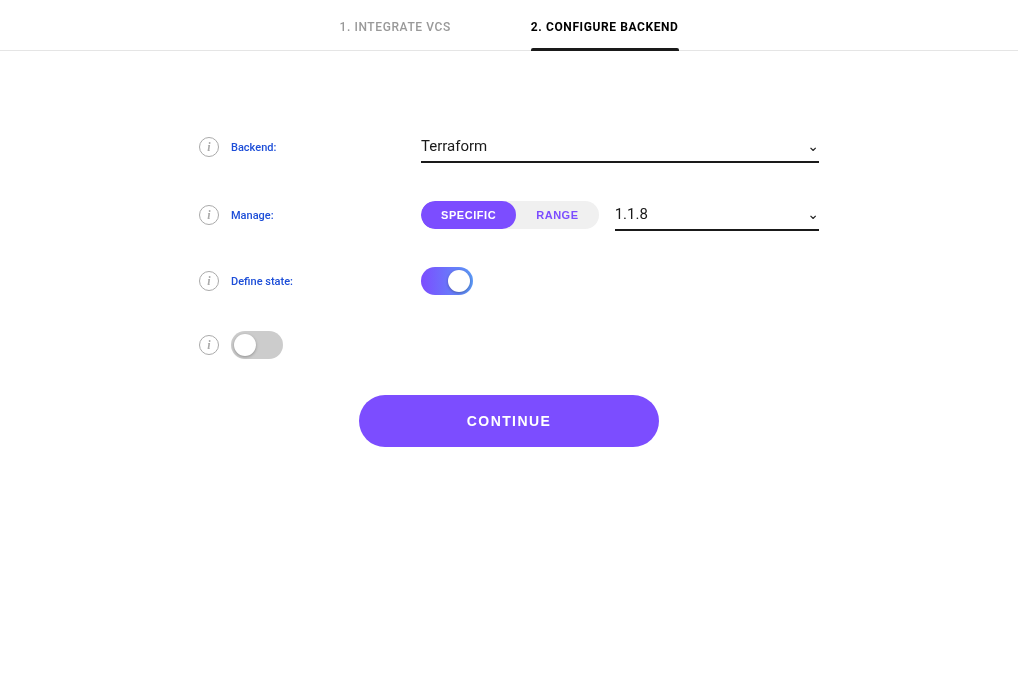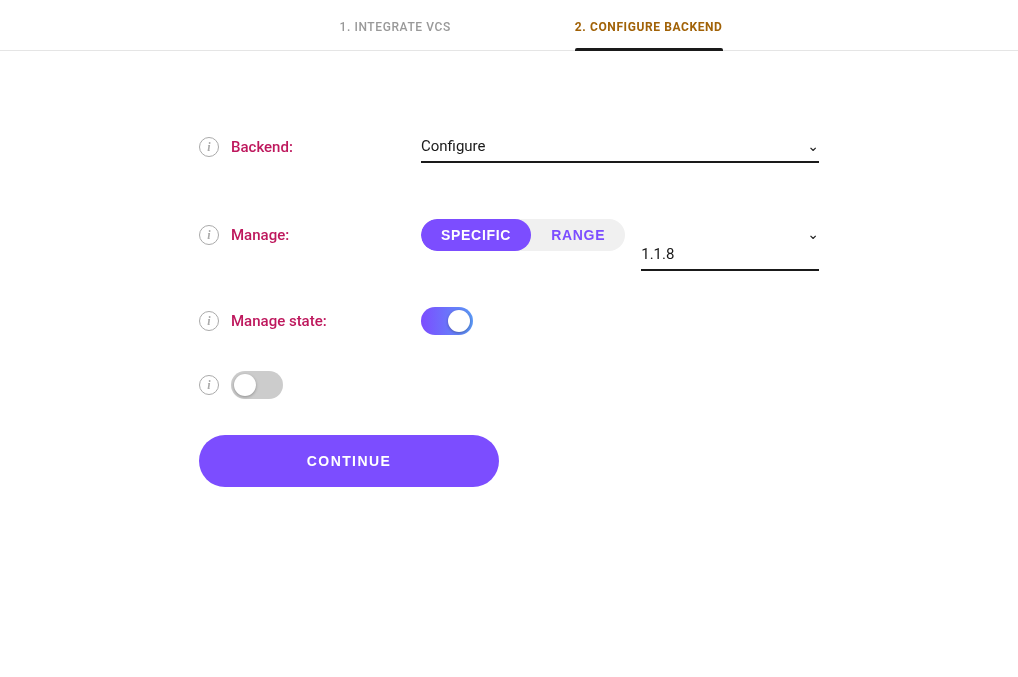--- a/index.html
+++ b/index.html
@@ -27,25 +27,24 @@
       position: relative;
     }
 
     .step-item {
       display: flex;
       flex-direction: column;
       align-items: center;
       padding-bottom: 16px;
       cursor: pointer;
       position: relative;
-      margin-left: 44px;
     }
 
     .step-item.active .step-label {
-      color: #a16207;
+      color: #000000;
       font-weight: 700;
     }
 
     .step-item.inactive .step-label {
       color: #999999;
       font-weight: 500;
     }
 
     .step-label {
       font-size: 12px;
@@ -92,22 +91,22 @@
       margin-right: 12px;
       flex-shrink: 0;
       color: #aaa;
       font-size: 12px;
       font-style: italic;
       font-family: Georgia, serif;
       font-weight: bold;
     }
 
     .field-label {
-      font-size: 15px;
-      color: #be185d;
+      font-size: 11px;
+      color: #1d4ed8;
       font-weight: 500;
       min-width: 190px;
     }
 
     .field-control {
       flex: 1;
       display: flex;
       align-items: center;
     }
 
@@ -138,21 +137,21 @@
       display: flex;
       align-items: center;
       background: #f0f0f0;
       border-radius: 50px;
       overflow: hidden;
       margin-right: 16px;
     }
 
     .toggle-btn {
       padding: 8px 20px;
-      font-size: 14px;
+      font-size: 11px;
       font-weight: 700;
       letter-spacing: 0.05em;
       text-transform: uppercase;
       cursor: pointer;
       border-radius: 50px;
       border: none;
       background: transparent;
       color: #7c4dff;
     }
 
@@ -167,21 +166,20 @@
       border-bottom: 2px solid #1a1a1a;
       display: flex;
       align-items: center;
       padding: 6px 0;
     }
 
     .version-select-value {
       flex: 1;
       font-size: 15px;
       color: #1a1a1a;
-      margin-top: 40px;
     }
 
     
     .toggle-switch {
       width: 52px;
       height: 28px;
       border-radius: 14px;
       position: relative;
       cursor: pointer;
       flex-shrink: 0;
@@ -210,20 +208,21 @@
       left: 27px;
     }
 
     .toggle-switch.off .toggle-knob {
       left: 3px;
     }
 
     
     .continue-btn-wrapper {
       display: flex;
+      justify-content: center;
     }
 
     .continue-btn {
       background: #7c4dff;
       color: #ffffff;
       border: none;
       border-radius: 50px;
       padding: 18px 80px;
       font-size: 14px;
       font-weight: 700;
@@ -249,21 +248,21 @@
 <div class="main-content">
   <div class="form-container">
 
     <div class="form-row">
       <div class="info-icon">
         <span>i</span>
       </div>
       <span class="field-label">Backend:</span>
       <div class="field-control">
         <div class="select-wrapper">
-          <span class="select-value">Configure</span>
+          <span class="select-value">Terraform</span>
           <span class="chevron-icon">⌄</span>
         </div>
       </div>
     </div>
 
     <div class="form-row">
       <div class="info-icon">
         <span>i</span>
       </div>
       <span class="field-label">Manage:</span>
@@ -276,21 +275,21 @@
           <span class="version-select-value">1.1.8</span>
           <span class="chevron-icon">⌄</span>
         </div>
       </div>
     </div>
 
     <div class="form-row">
       <div class="info-icon">
         <span>i</span>
       </div>
-      <span class="field-label">Manage state:</span>
+      <span class="field-label">Define state:</span>
       <div class="field-control">
         <div class="toggle-switch on">
           <div class="toggle-knob"></div>
         </div>
       </div>
     </div>
 
     <div class="form-row">
       <div class="info-icon">
         <span>i</span>

